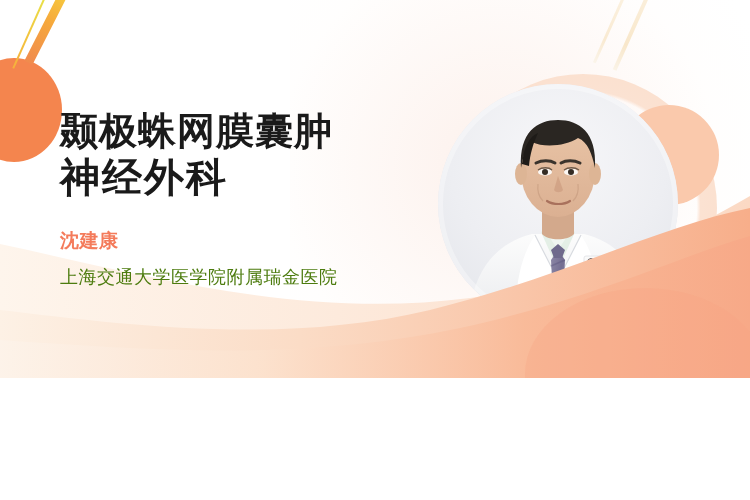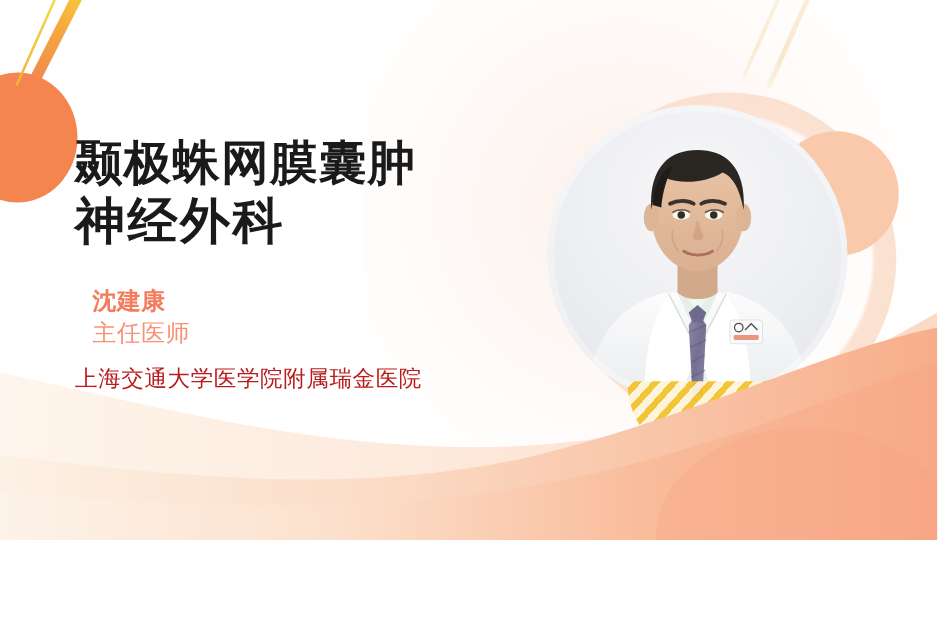--- a/index.html
+++ b/index.html
@@ -4,21 +4,21 @@
 <style>
   * { margin:0; padding:0; box-sizing:border-box; }
   html,body { width:750px; height:500px; overflow:hidden; }
   body {
     font-family:"Liberation Sans","DejaVu Sans",sans-serif;
     background:#ffffff;
     position:relative;
   }
   #card {
     position:absolute; inset:0;
-    width:750px; height:432px;
+    width:750px; height:378px;
     overflow:hidden;
     background:#ffffff;
   }
 
   
   .bg-layer { position:absolute; pointer-events:none; }
 
   
   .wash-right {
     right:-60px; top:-40px; width:520px; height:460px;
@@ -102,32 +102,32 @@
 
   
   .content { position:absolute; left:60px; top:108px; width:400px; z-index:6; }
   .title-line {
     font-size:38px; line-height:46px; font-weight:700;
     color:#1A1A1A; letter-spacing:1px; white-space:nowrap;
   }
   .title-line.l2 { font-size:40px; letter-spacing:2px; }
 
   .doctor-block { margin-top:28px; }
-  .doctor-row { display:flex; align-items:baseline; white-space:nowrap;flex-direction:column; }
+  .doctor-row { display:flex; align-items:baseline; white-space:nowrap; }
   .doctor-name {
     font-size:19px; font-weight:700; color:#F47B5B; letter-spacing:.5px;
   }
   .doctor-title {
     font-size:19px; font-weight:400; color:#F79177; letter-spacing:.5px;
     margin-left:14px;
   }
   .hospital-line {
     margin-top:10px;
     font-size:18px; line-height:26px; font-weight:400;
-    color:#b91c1c; letter-spacing:.5px; white-space:nowrap;
+    color:#4d7c0f; letter-spacing:.5px; white-space:nowrap;
   }
 </style>
 </head>
 <body>
 
 <div id="card">
 
   <div class="bg-layer wash-right"></div>
 
   <div class="bg-layer circle-left"></div>
@@ -261,19 +261,18 @@
     </svg>
   </div>
 
   <div class="content">
     <div class="title-line l1">颞极蛛网膜囊肿</div>
     <div class="title-line l2">神经外科</div>
 
     <div class="doctor-block">
       <div class="doctor-row">
         <span class="doctor-name">沈建康</span>
-        <span class="doctor-title">主任医师</span>
       </div>
       <div class="hospital-line">上海交通大学医学院附属瑞金医院</div>
     </div>
   </div>
 
 </div>
 
 </body></html>

